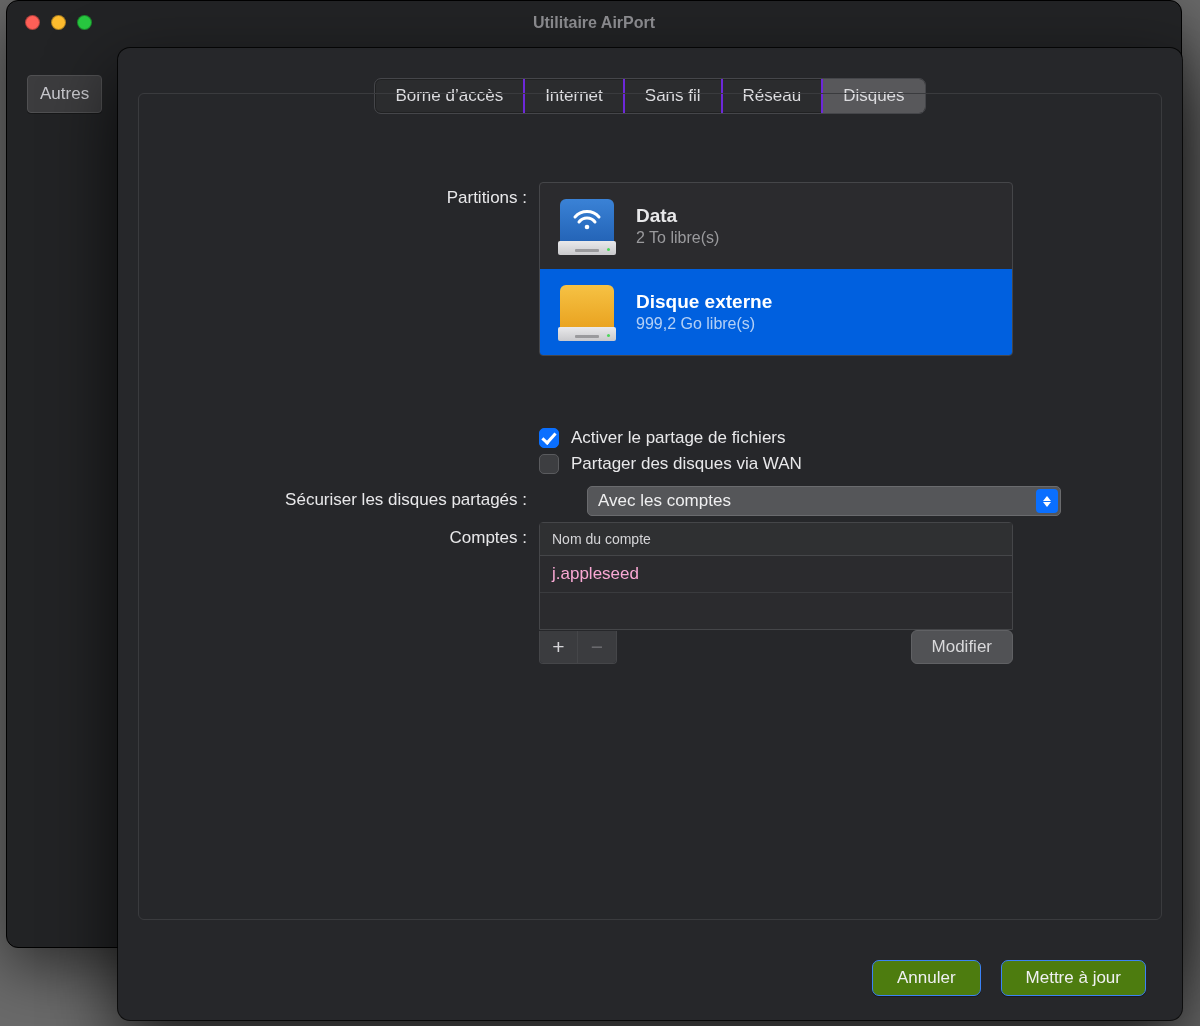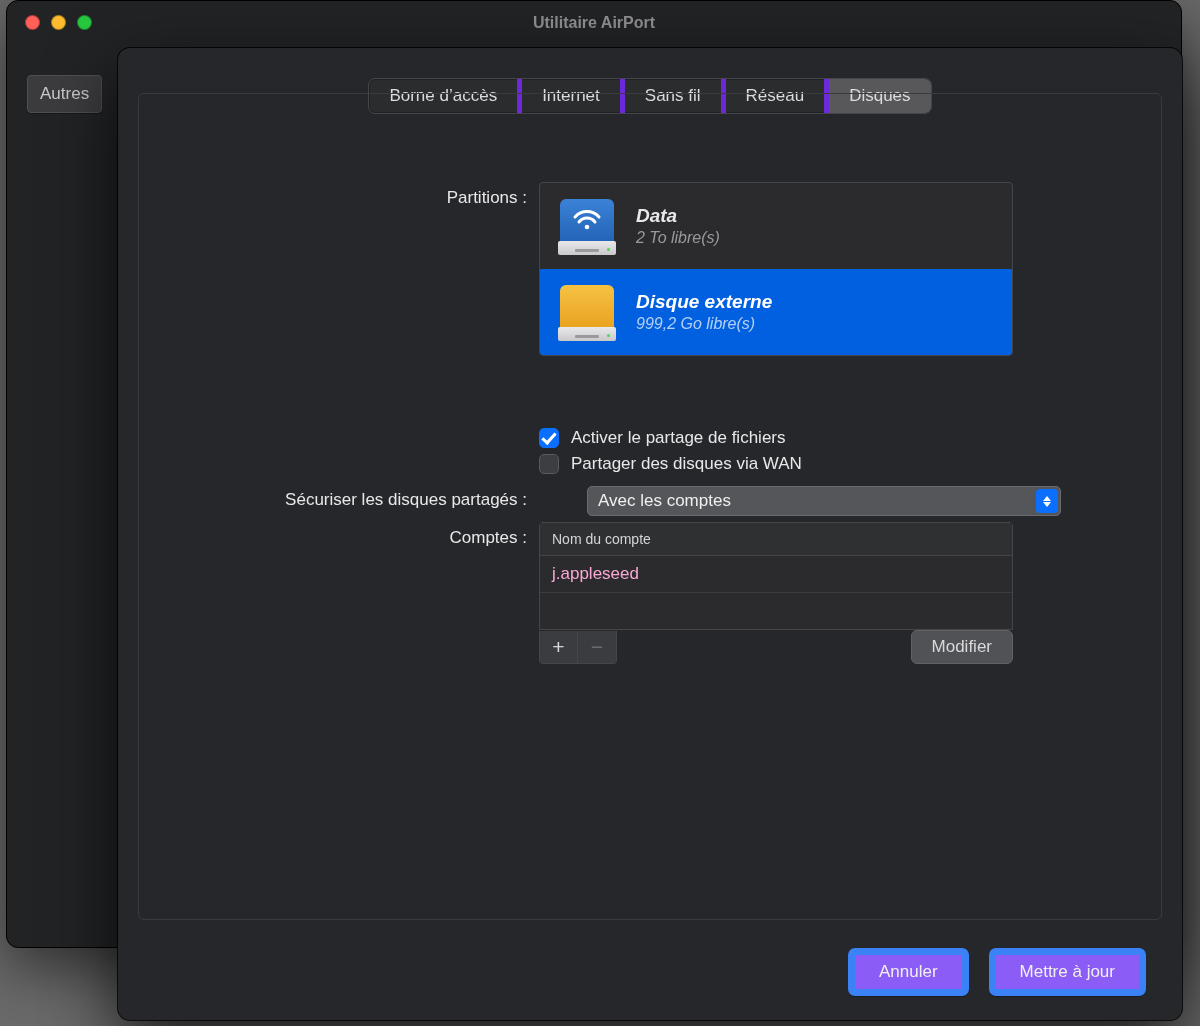--- a/index.html
+++ b/index.html
@@ -32,35 +32,35 @@
     background: #26272a;
     border-radius: 12px;
     box-shadow: 0 28px 70px rgba(0,0,0,0.75), 0 0 0 1px rgba(0,0,0,0.8);
   }
 
   .tabbar-wrap { display:flex; justify-content:center; margin-top: 30px; position:relative; }
   .tabbar {
     display:flex; background:#2b2c2e; border-radius:7px; overflow:hidden;
     border:1px solid #45464a; box-shadow: inset 0 0 0 1px rgba(0,0,0,0.25);
   }
-  .tab { color:#dcdcdf; font-size:17px; padding: 7px 20px; cursor:default; border-right:5px solid #6d28d9; }
+  .tab { color:#dcdcdf; font-size:17px; padding: 7px 20px; cursor:default; border-right:2px solid #6d28d9; }
   .tab:last-child { border-right:none; }
   .tab.active { background:#58585b; }
 
   .form-area {
     position:absolute; left: 20px; right:20px; top: 45px; bottom: 100px;
     border: 1px solid #3a3b3e; border-radius: 6px;
     padding: 88px 40px 51px 40px;
   }
 
   .row { display:flex; margin-bottom: 16px; }
   .label-col { width: 360px; text-align:right; padding-right:12px; color:#e8e8ea; font-size:17px; padding-top:6px; }
   .field-col { flex:1; max-width:474px; }
 
-  .partitions-list { border:1px solid #454649; border-radius:4px; overflow:hidden; background:#2b2b2e;font-style:italic; }
+  .partitions-list { border:1px solid #454649; border-radius:4px; overflow:hidden; background:#2b2b2e; }
   .part-item { display:flex; align-items:center; gap:18px; padding:12px 16px; }
   .part-item.selected { background:#0060df; }
   .drive-icon { width:62px; height:62px; position:relative; }
   .drive-body { position:absolute; left:4px; right:4px; top:4px; height:44px; border-radius:6px 6px 2px 2px; }
   .drive-body.blue { background: linear-gradient(#3a82d6,#2363b6); }
   .drive-body.yellow { background: linear-gradient(#f6c244,#e9a21f); }
   .drive-wifi {
     position:absolute; left:50%; top:12px; transform:translateX(-50%);
     width:32px; height:24px;
   }
@@ -107,21 +107,21 @@
   .spacer { flex:1; }
   .modify-btn {
     background:#515255; color:#d9d9db; border:1px solid #606164; border-radius:6px;
     padding:6px 20px; font-size:17px; margin-left:auto;
   }
 
   .footer {
     position:absolute; left:0; right:0; bottom:24px; display:flex; justify-content:flex-end; gap:20px; padding-right:36px;
   }
   .mac-button {
-    background:#8b5cf6; color:#f0f0f2; border:7px solid #3b82f6; border-radius:7px;
+    background:#4d7c0f; color:#f0f0f2; border:1px solid #3b82f6; border-radius:7px;
     padding:7px 24px; font-size:17px; box-shadow: 0 1px 0 rgba(0,0,0,0.3);
   }
 </style>
 </head>
 <body>
 
 <div class="parent-window">
   <div class="parent-titlebar">
     <div class="traffic-lights">
       <div class="tl red"></div>

